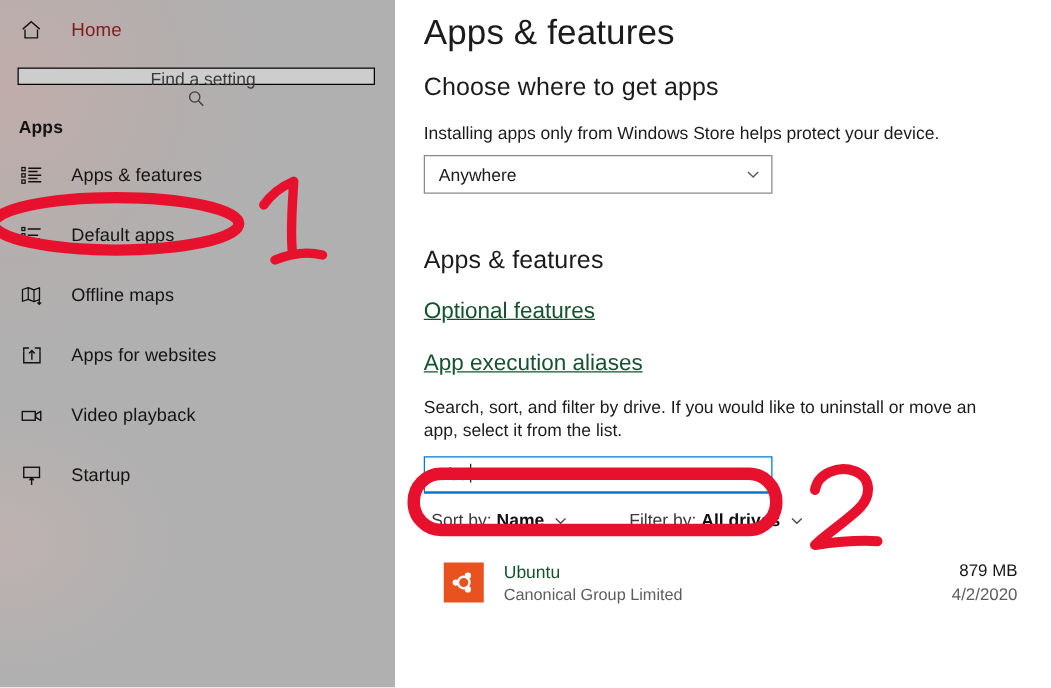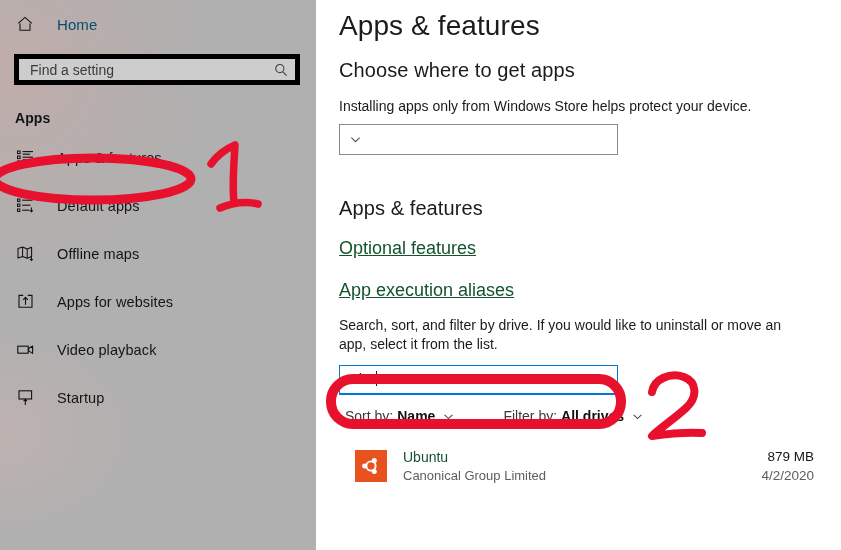--- a/index.html
+++ b/index.html
@@ -64,33 +64,34 @@
     width: 22px;
     height: 22px;
     flex: 0 0 22px;
     display: flex;
     align-items: center;
     justify-content: center;
   }
   .home-label {
     margin-left: 21px;
     font-size: 15px;
-    color: #0c4a6e;
+    color: #7f1d1d;
     letter-spacing: 0.1px;
   }
 
   .find-setting {
     position: relative;
     margin: 13px 16px 0 14px;
-    height: 31px;
+    height: 14px;
     background: #cdcdcd;
-    border: 5px solid #000000;
+    border: 1px solid #000000;
     box-sizing: border-box;
     display: flex;
     align-items: center;
+    flex-direction: column;
   }
   .find-setting-text {
     font-size: 14px;
     color: #3b3b3b;
     padding-left: 11px;
     flex: 1 1 auto;
   }
   .find-setting-icon {
     width: 28px;
     display: flex;
@@ -429,20 +430,21 @@
 
   <div class="main">
 
     <h1 class="page-title">Apps &amp; features</h1>
 
     <h2 class="section-h2">Choose where to get apps</h2>
 
     <div class="body-text">Installing apps only from Windows Store helps protect your device.</div>
 
     <div class="combo">
+      <span class="combo-value">Anywhere</span>
       <span class="combo-arrow">
         <svg width="13" height="13" viewBox="0 0 13 13">
           <path d="M2.4 4.6 L6.5 8.6 L10.6 4.6" fill="none" stroke="#5a5a5a" stroke-width="1.15"></path>
         </svg>
       </span>
     </div>
 
     <h2 class="section-h2b">Apps &amp; features</h2>
 
     <a class="link">Optional features</a>

